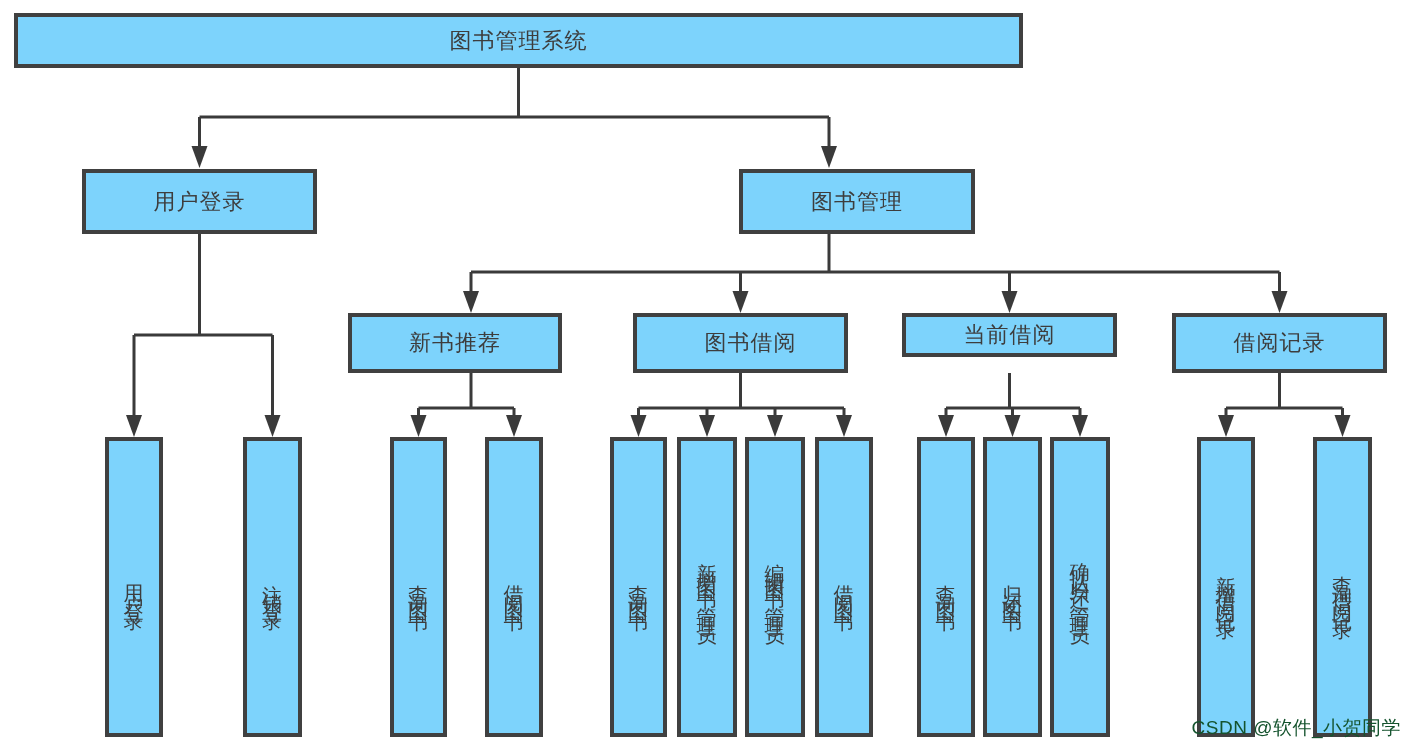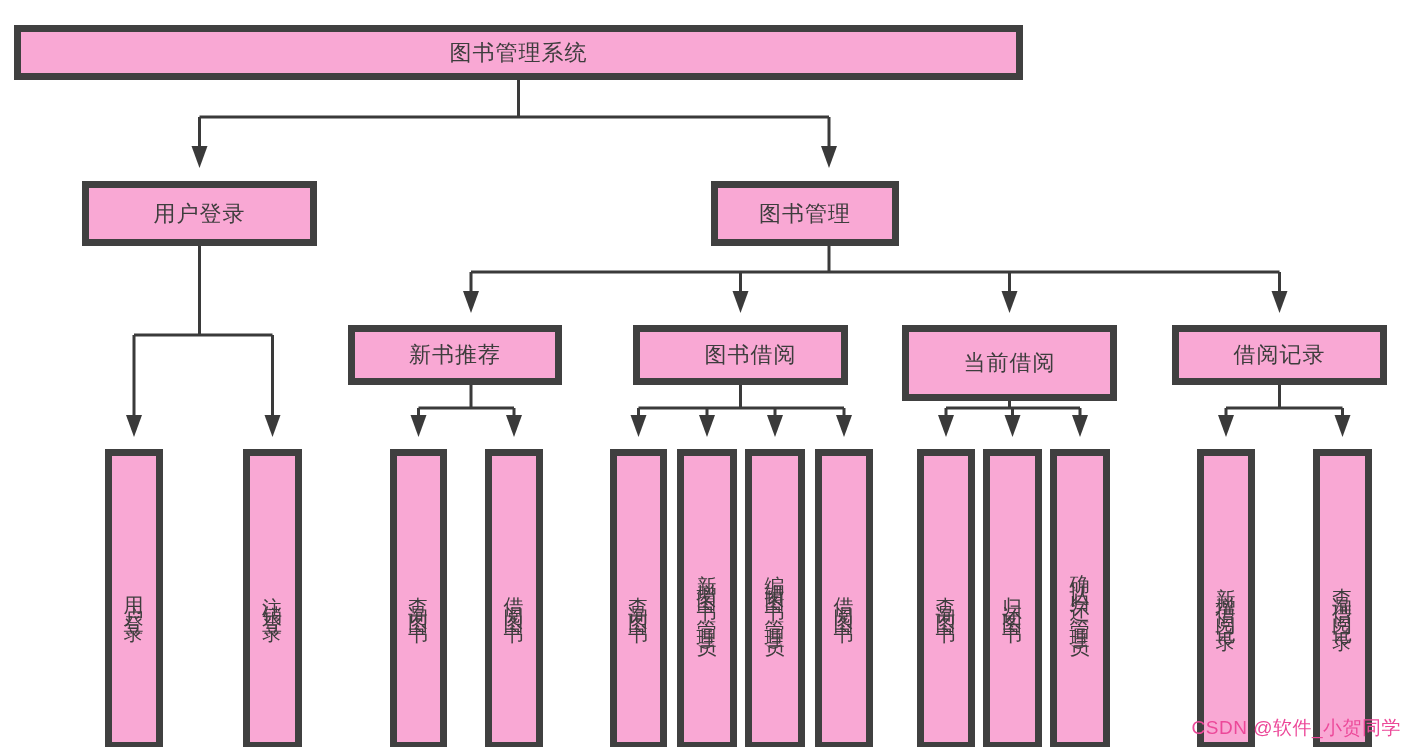--- a/index.html
+++ b/index.html
@@ -19,47 +19,46 @@
     position: absolute;
     left: 0;
     top: 0;
     width: 1405px;
     height: 747px;
     z-index: 1;
   }
   .node {
     position: absolute;
     box-sizing: border-box;
-    border: 7px solid #404040;
-    background: #f9a8d4;
+    border: 4px solid #404040;
+    background: #7dd3fc;
     display: flex;
     align-items: center;
     justify-content: center;
     color: #3d3d3d;
     z-index: 2;
-    margin-top: 12px;
   }
   .node.h-label {
     font-size: 22px;
     letter-spacing: 1px;
     white-space: nowrap;
   }
   .node.leaf {
     writing-mode: vertical-rl;
     text-orientation: mixed;
     font-size: 20px;
     letter-spacing: 9px;
     line-height: 1;
   }
   .watermark {
     position: absolute;
     right: 4px;
     bottom: 6px;
     font-size: 19px;
-    color: #ec4899;
+    color: #14532d;
     letter-spacing: 0.5px;
     white-space: nowrap;
     z-index: 3;
   }
 </style>
 </head>
 <body>
 
 <div class="canvas">
 
@@ -102,25 +101,25 @@
       <polygon points="1004.5,415 1020.5,415 1012.5,437"></polygon>
       <polygon points="1072,415 1088,415 1080,437"></polygon>
       <polygon points="1218,415 1234,415 1226,437"></polygon>
       <polygon points="1334.5,415 1350.5,415 1342.5,437"></polygon>
     </g>
   </svg>
 
   <div class="node h-label" style="left:14px; top:13px; width:1009px; height:55px;">图书管理系统</div>
 
   <div class="node h-label" style="left:82px; top:169px; width:235px; height:65px;">用户登录</div>
-  <div class="node h-label" style="left:711px; top:169px; width:188px; height:65px;">图书管理</div>
+  <div class="node h-label" style="left:739px; top:169px; width:236px; height:65px;">图书管理</div>
 
   <div class="node h-label" style="left:348px; top:313px; width:214px; height:60px;">新书推荐</div>
   <div class="node h-label" style="left:633px; top:313px; width:215px; height:60px;padding-left:20px;">图书借阅</div>
-  <div class="node h-label" style="left:902px; top:313px; width:215px; height:76px;">当前借阅</div>
+  <div class="node h-label" style="left:902px; top:313px; width:215px; height:44px;">当前借阅</div>
   <div class="node h-label" style="left:1172px; top:313px; width:215px; height:60px;">借阅记录</div>
 
   <div class="node leaf" style="left:105px; top:437px; width:58px; height:300px;">用户登录</div>
   <div class="node leaf" style="left:243px; top:437px; width:59px; height:300px;">注销登录</div>
 
   <div class="node leaf" style="left:390px; top:437px; width:57px; height:300px;">查询图书</div>
   <div class="node leaf" style="left:485px; top:437px; width:58px; height:300px;">借阅图书</div>
 
   <div class="node leaf" style="left:610px; top:437px; width:57px; height:300px;">查询图书</div>
   <div class="node leaf" style="left:677px; top:437px; width:60px; height:300px;">新增图书（管理员）</div>

